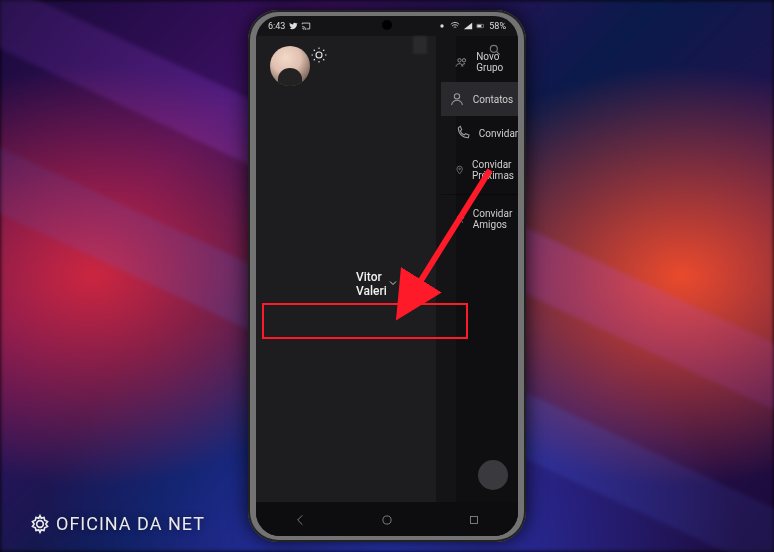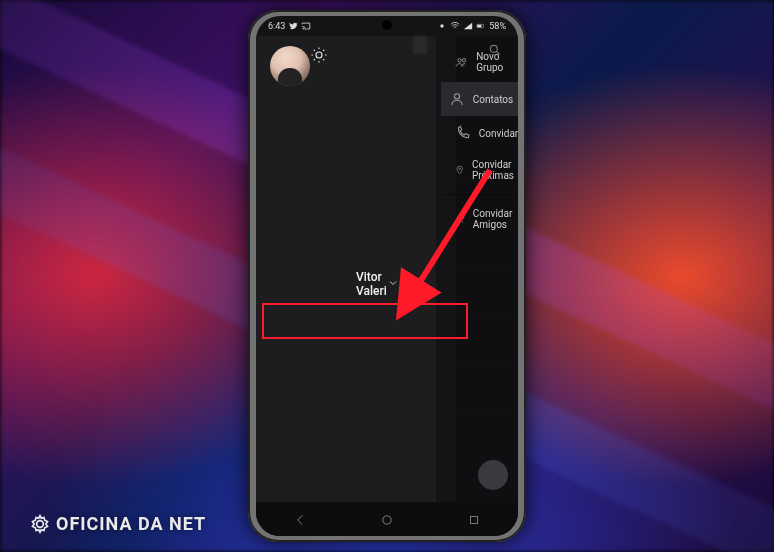--- a/index.html
+++ b/index.html
@@ -31,21 +31,21 @@
   }
   .streak.s1 { top: 30%; left:-50%; }
   .streak.s2 { top: 60%; left:-50%; background: linear-gradient(90deg, transparent, rgba(80,120,255,0.2), transparent);}
   .watermark {
     position: absolute;
     bottom: 18px;
     left: 30px;
     color: #eaeaea;
     font-size: 18px;
     letter-spacing: 1px;
-    font-weight: 700;
+    font-weight: 400;
     text-shadow: 0 0 6px rgba(0,0,0,0.5);
     display: flex;
     align-items: center;
     gap: 6px;
   }
   .watermark svg { width: 20px; height: 20px; }
   .phone {
     position: absolute;
     left: 248px;
     top: 10px;

